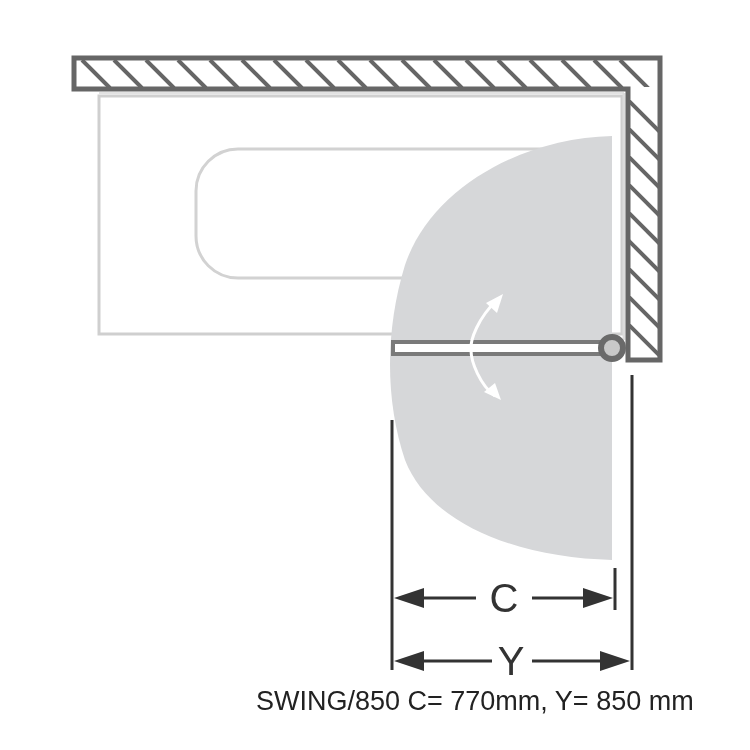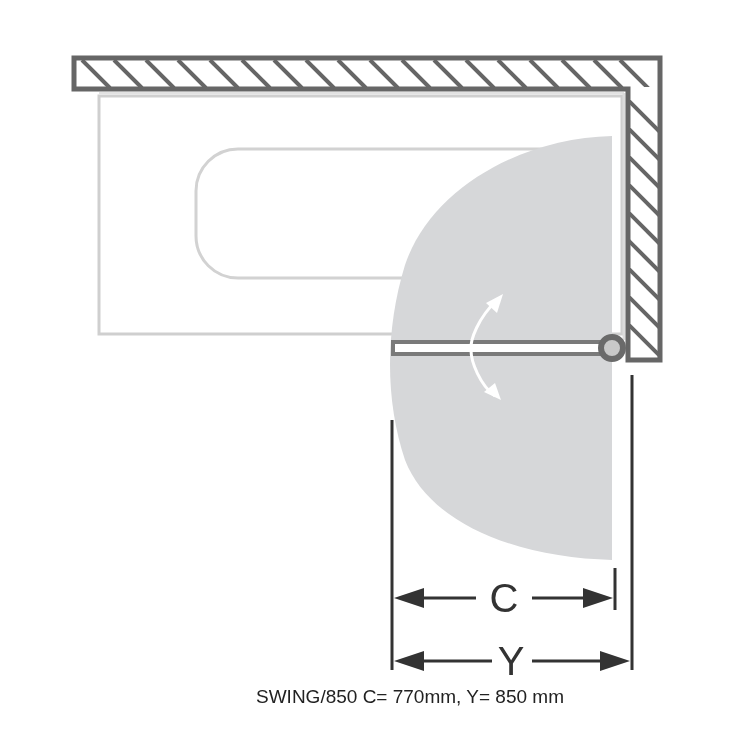--- a/index.html
+++ b/index.html
@@ -1,21 +1,21 @@
 <!DOCTYPE html>
 <html><head>
   <meta charset="utf-8">
   <style>
     html, body { margin: 0; padding: 0; background: #ffffff; }
     body { width: 750px; height: 750px; position: relative; overflow: hidden; font-family: "Liberation Sans", sans-serif; }
     #diagram { position: absolute; left: 0; top: 0; width: 750px; height: 750px; }
     .dim-label { font-family: "Liberation Sans", sans-serif; font-size: 40px; fill: #333333; }
     .caption {
       position: absolute; left: 256px; top: 686px;
-      font-family: "Liberation Sans", sans-serif; font-size: 19px; color: #222222;
+      font-family: "Liberation Sans", sans-serif; font-size: 27px; color: #222222;
       white-space: nowrap;
     }
   </style>
 </head>
 <body>
 
 <svg id="diagram" viewBox="0 0 750 750" xmlns="http://www.w3.org/2000/svg">
   <defs>
     <clipPath id="topWallClip">
         <rect x="76" y="60" width="583" height="27"></rect>

